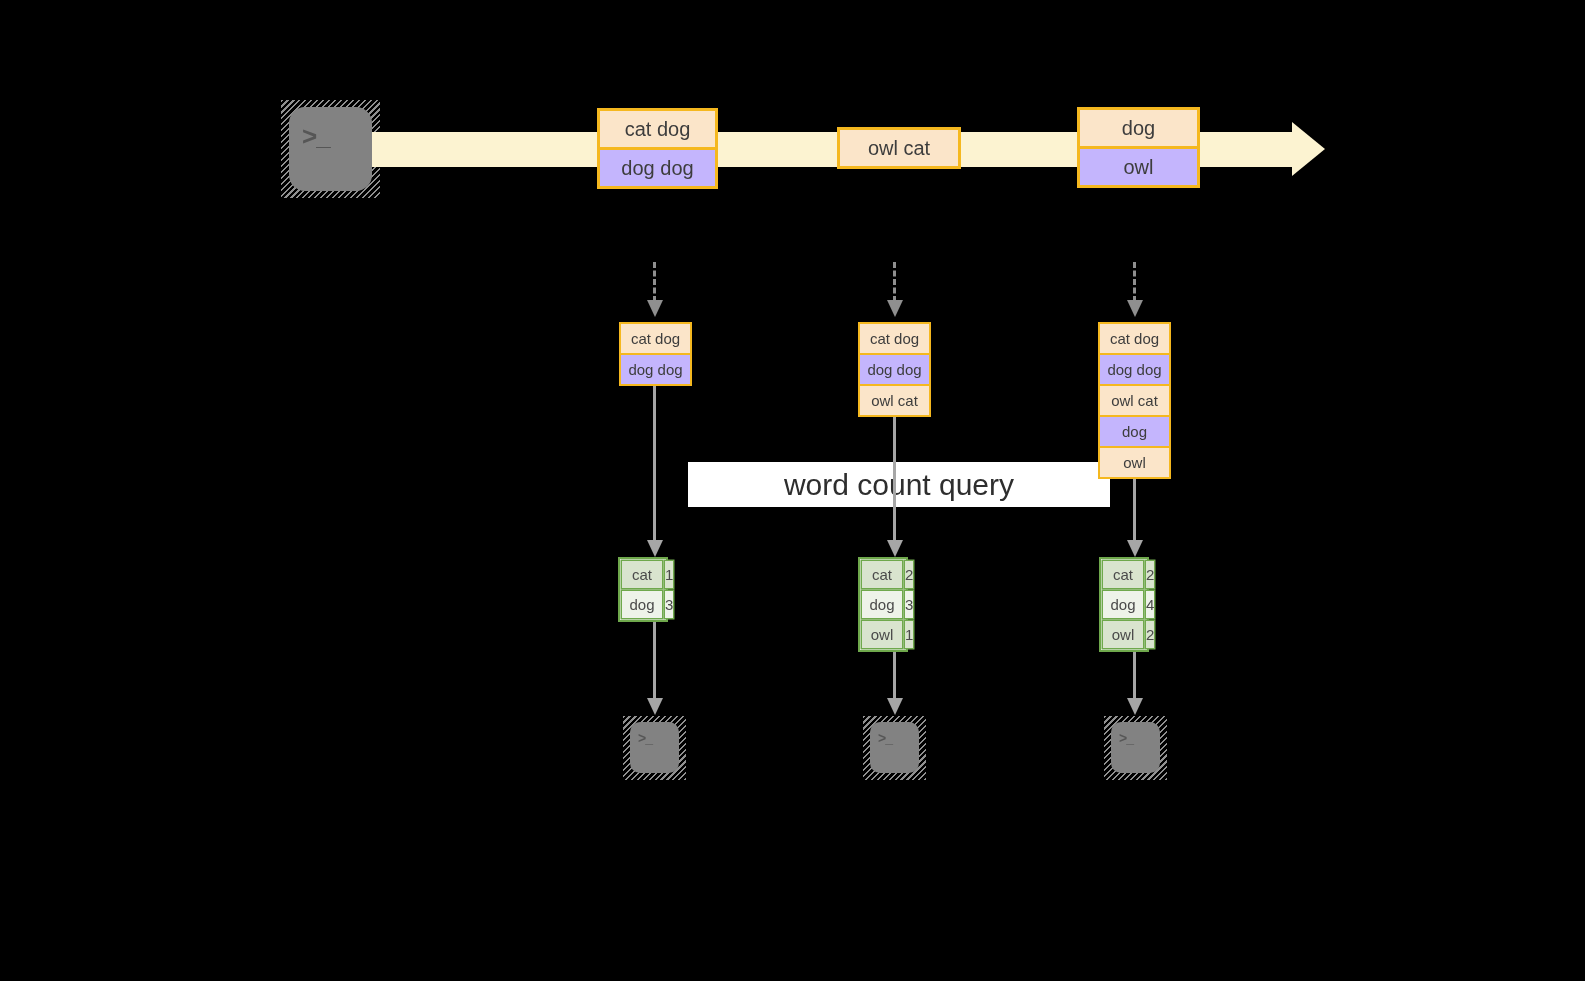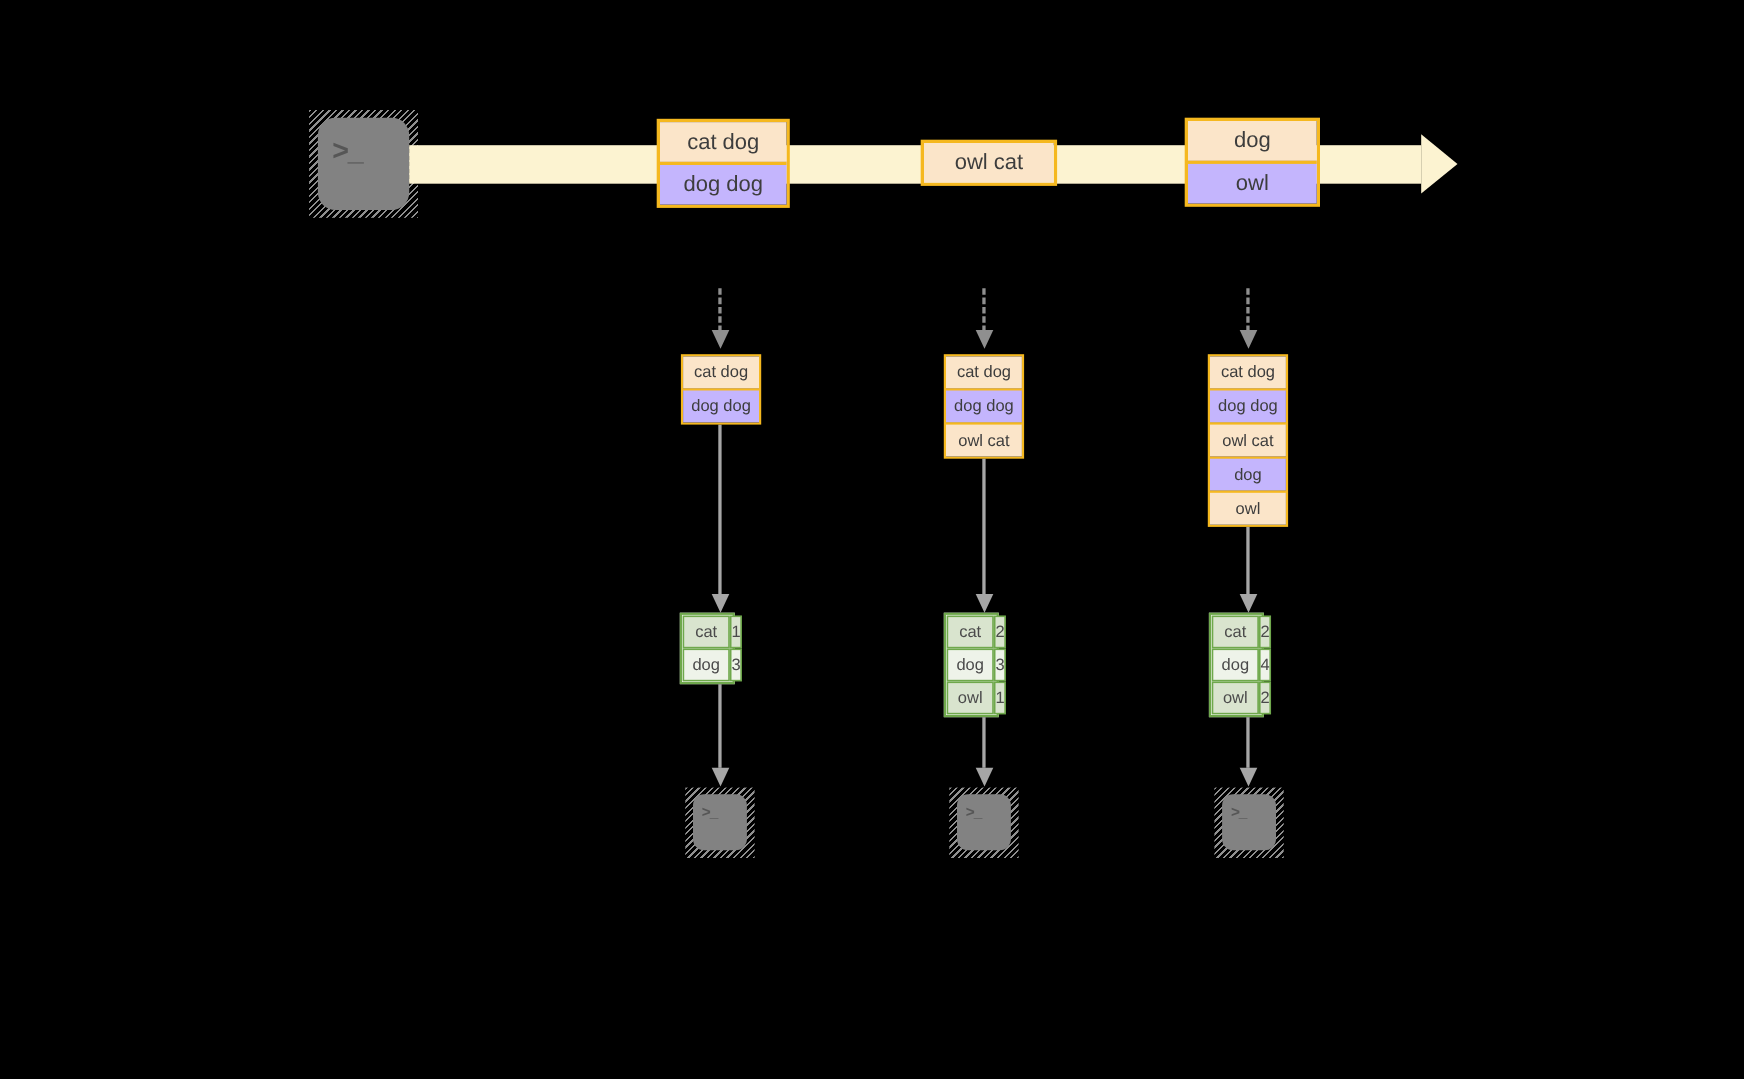--- a/index.html
+++ b/index.html
@@ -101,20 +101,23 @@
     <div class="srow fill-dark">owl cat</div>
   </div>
   <div class="state-box" style="left:1098px;top:322px;">
     <div class="srow fill-dark">cat dog</div>
     <div class="srow fill-light">dog dog</div>
     <div class="srow fill-dark">owl cat</div>
     <div class="srow fill-light">dog</div>
     <div class="srow fill-dark">owl</div>
   </div>
 
+  <div class="banner">
+    <span>word count query</span>
+  </div>
 
   <div class="solid-line" style="left:653px;top:386px;height:154px;"></div>
   <div class="head-solid" style="left:647px;top:540px;"></div>
   <div class="solid-line" style="left:893px;top:417px;height:123px;"></div>
   <div class="head-solid" style="left:887px;top:540px;"></div>
   <div class="solid-line" style="left:1133px;top:479px;height:61px;"></div>
   <div class="head-solid" style="left:1127px;top:540px;"></div>
 
   <div class="count-table" style="left:618px;top:557px;">
     <div class="cell cell-dark">cat</div>

